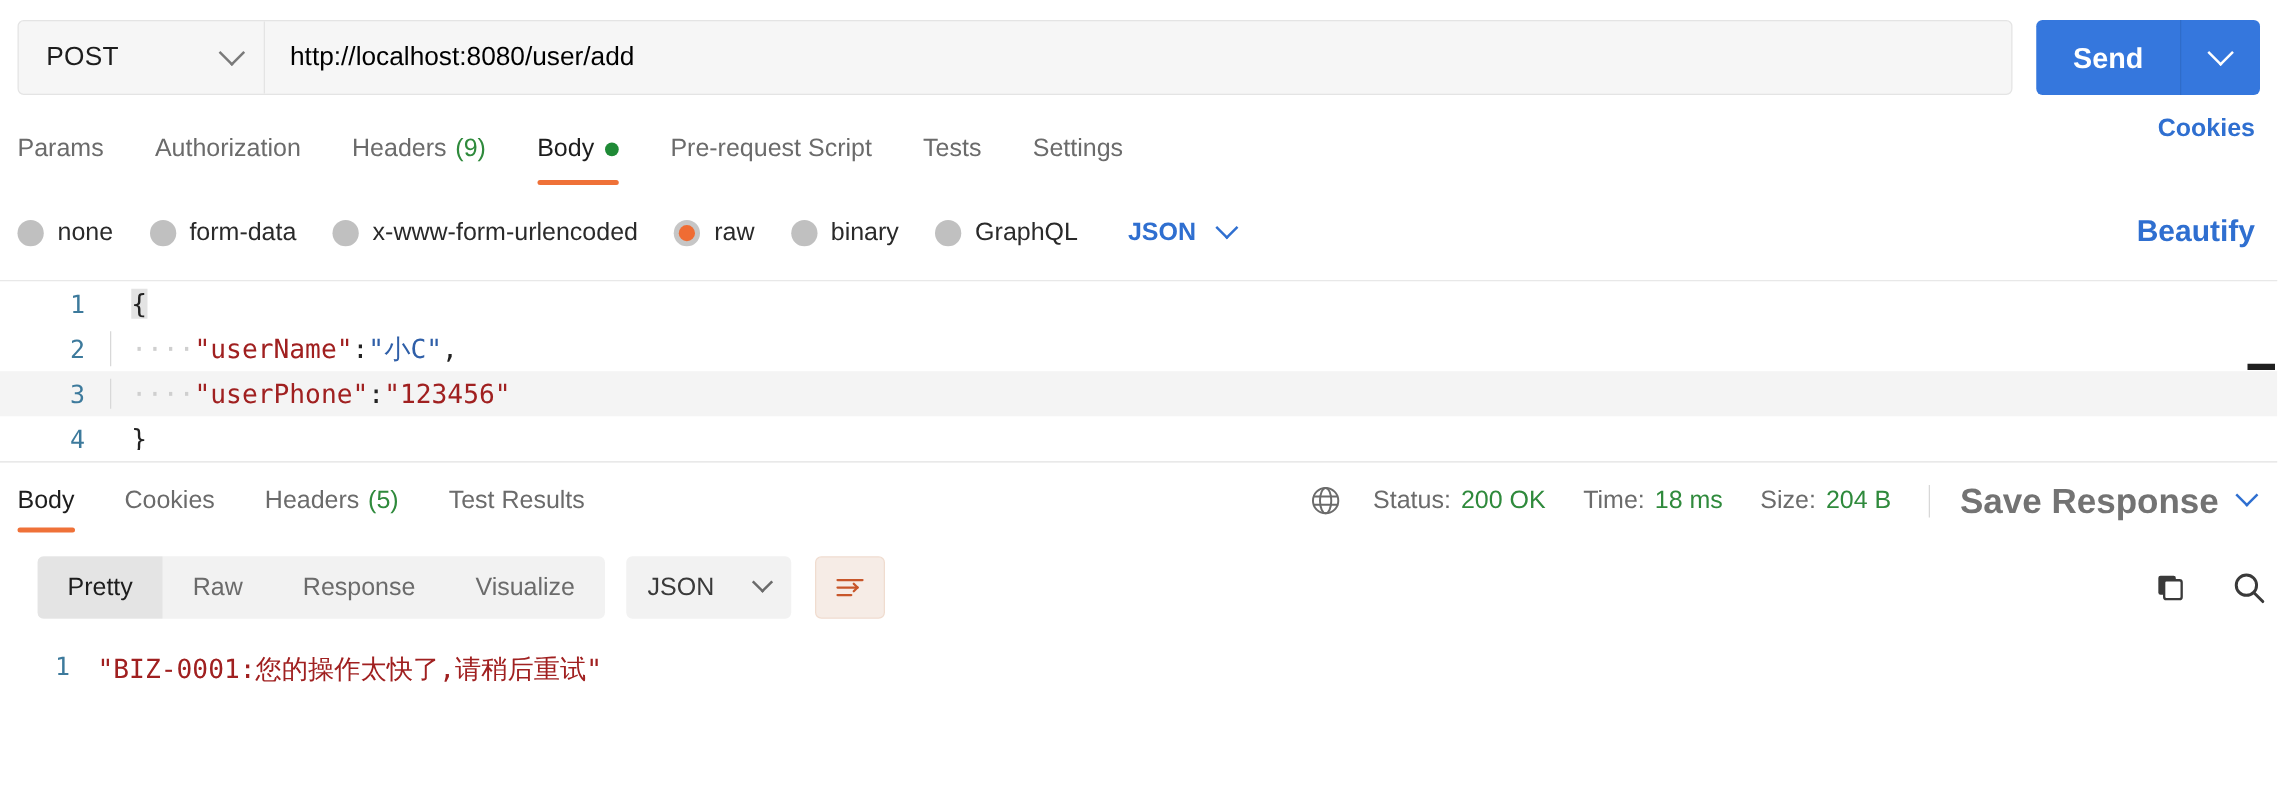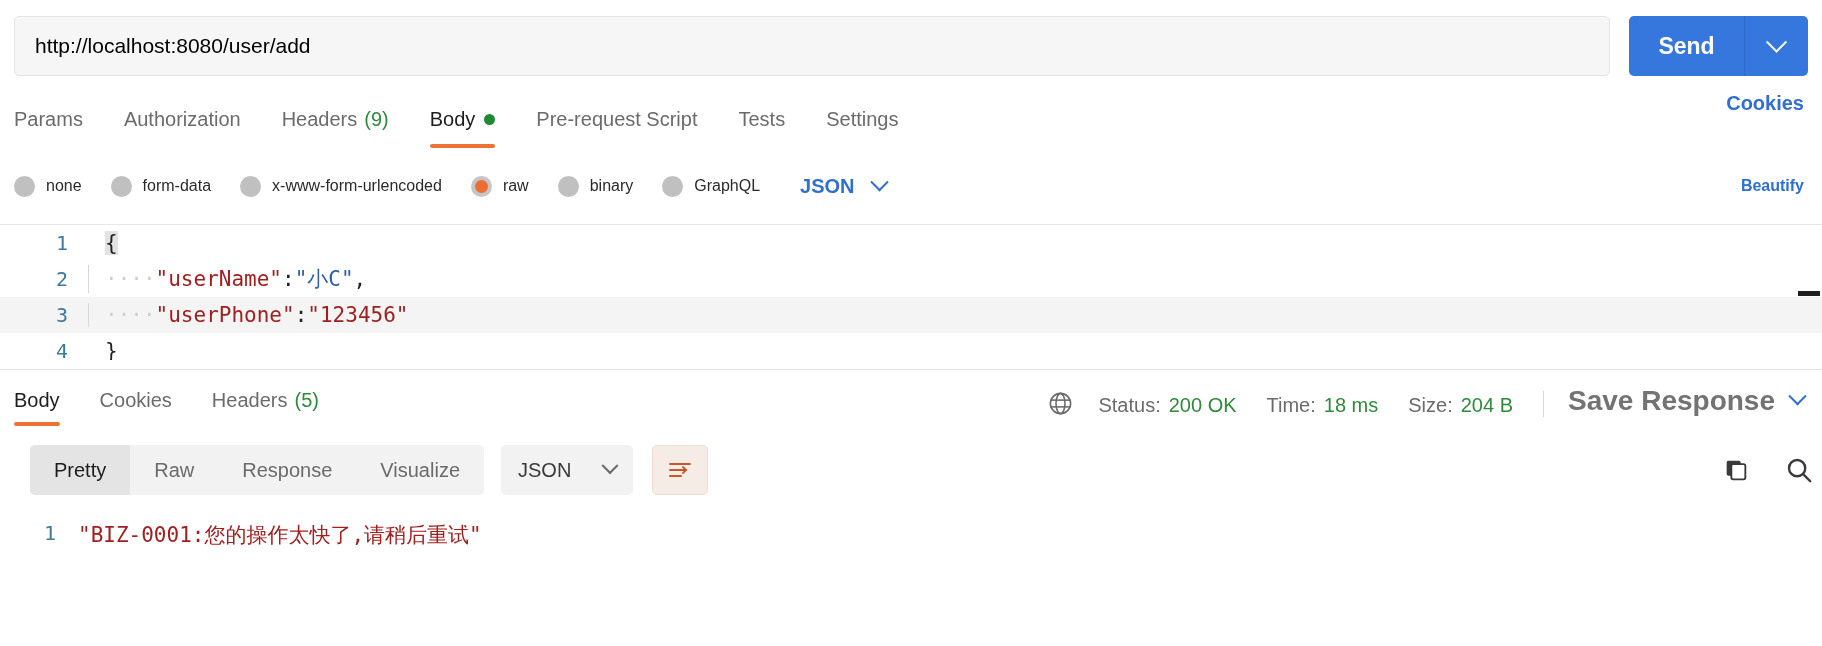--- a/index.html
+++ b/index.html
@@ -176,21 +176,21 @@
     align-items: center;
     justify-content: center;
   }
   .radio-item.sel .radio-dot { background: #c6c6c6; }
   .radio-item.sel .radio-dot::after {
     content: "";
     width: 13px; height: 13px;
     border-radius: 50%;
     background: #ef6c33;
   }
-  .radio-label { font-size: 16px; color: #2a2a2a; }
+  .radio-label { font-size: 20px; color: #2a2a2a; }
   .lang-sel {
     display: flex;
     align-items: center;
     margin-left: 11px;
     cursor: pointer;
   }
   .lang-label {
     font-size: 20px;
     color: #2f6fd0;
     font-weight: bold;
@@ -198,21 +198,21 @@
   }
   .chev-b {
     display: inline-block;
     width: 13px; height: 13px;
     border-right: 2.2px solid #2f6fd0;
     border-bottom: 2.2px solid #2f6fd0;
     transform: rotate(45deg) translate(-3px,-3px);
   }
   .beautify {
     margin-left: auto;
-    font-size: 16px;
+    font-size: 24px;
     color: #2f6fd0;
     font-weight: bold;
     cursor: pointer;
     padding-right: 4px;
   }
 
   
   .editor {
     position: absolute;
     left: 0; top: 224px;
@@ -286,21 +286,21 @@
     content: "";
     position: absolute;
     left: 0; right: 0; bottom: 6px;
     height: 4px;
     background: #ef7138;
     border-radius: 2px;
   }
   .status-grp {
     margin-left: auto;
     display: flex;
-    align-items: flex-end;
+    align-items: center;
     font-size: 20px;
     color: #6b6b6b;
   }
   .globe-icon { margin-right: 24px; display: flex; align-items: center; }
   .stat-k { color: #6b6b6b; }
   .stat-v { color: #2f8a3c; margin-left: 8px; }
   .stat-item { margin-right: 30px; white-space: nowrap; }
   .vdiv {
     width: 1px; height: 26px;
     background: #d8d8d8;
@@ -417,20 +417,24 @@
     font-family: "DejaVu Sans Mono", monospace;
     font-size: 21px;
     white-space: pre;
   }
 </style>
 </head>
 <body>
 
 <div class="url-row">
   <div class="url-box">
+    <div class="method-sel">
+      <span class="method-label">POST</span>
+      <span class="chev"></span>
+    </div>
     <div class="url-input">http://localhost:8080/user/add</div>
   </div>
   <div class="send-wrap">
     <div class="send-btn">Send</div>
     <div class="send-caret">
       <span class="chev-w"></span>
     </div>
   </div>
 </div>
 
@@ -516,20 +520,23 @@
 <div class="resp-bar">
   <div class="resp-tab active">
     <span>Body</span>
   </div>
   <div class="resp-tab">
     <span>Cookies</span>
   </div>
   <div class="resp-tab">
     <span>Headers</span>
     <span class="cnt-green">(5)</span>
+  </div>
+  <div class="resp-tab">
+    <span>Test Results</span>
   </div>
 
   <div class="status-grp">
     <span class="globe-icon">
       <svg width="27" height="27" viewBox="0 0 24 24" fill="none" stroke="#6b6b6b" stroke-width="1.4">
         <circle cx="12" cy="12" r="9"></circle>
         <ellipse cx="12" cy="12" rx="4" ry="9"></ellipse>
         <line x1="3" y1="9" x2="21" y2="9"></line>
         <line x1="3" y1="15" x2="21" y2="15"></line>
       </svg>

